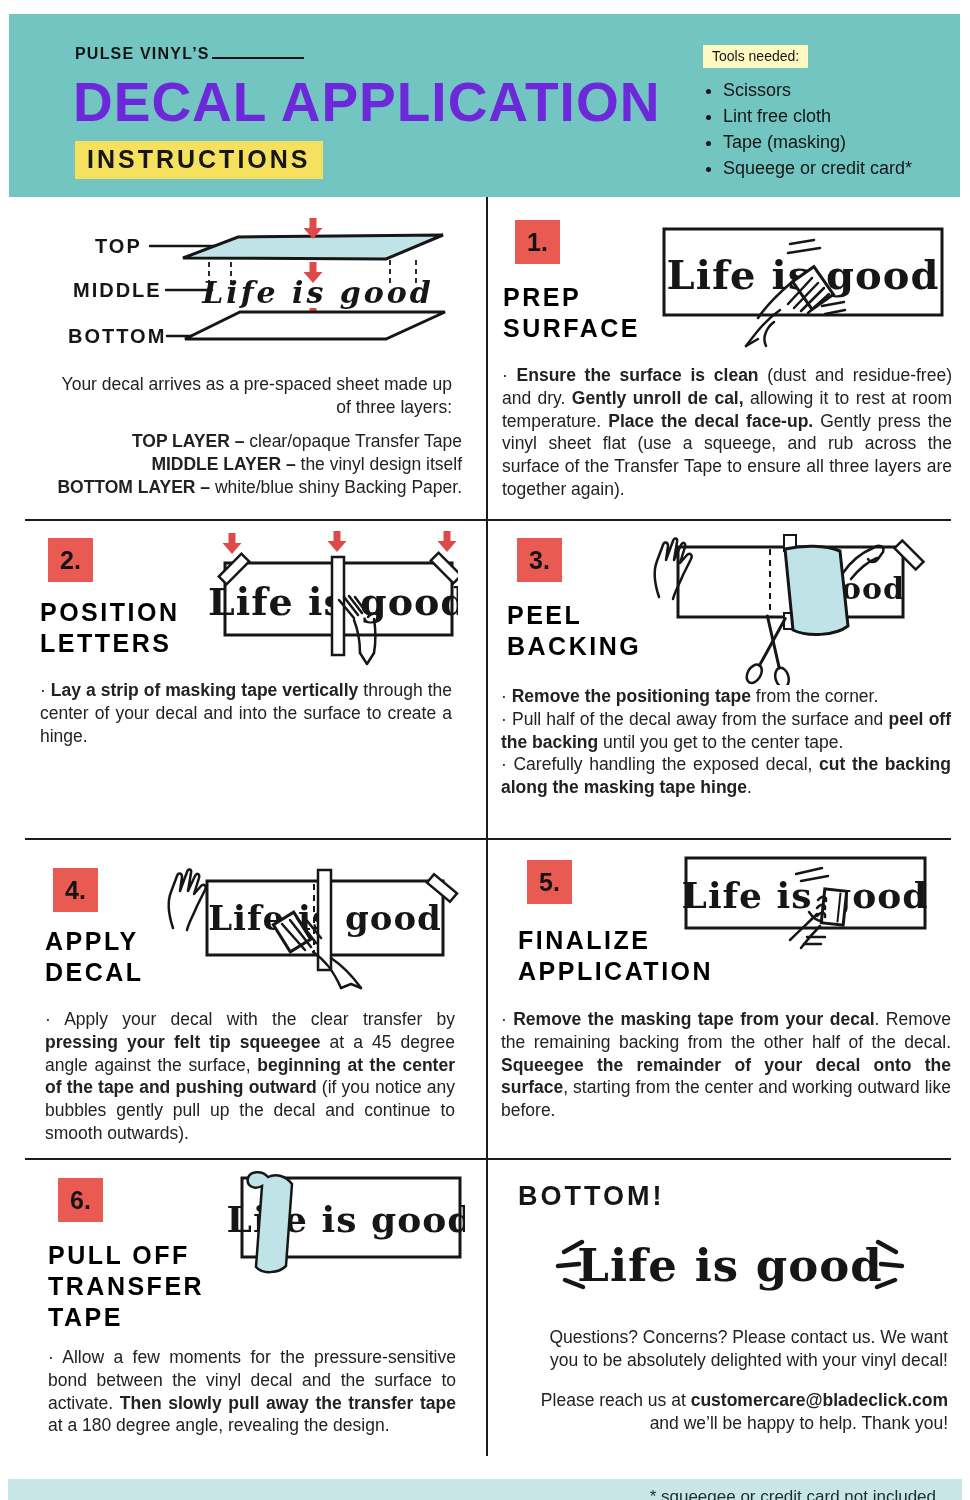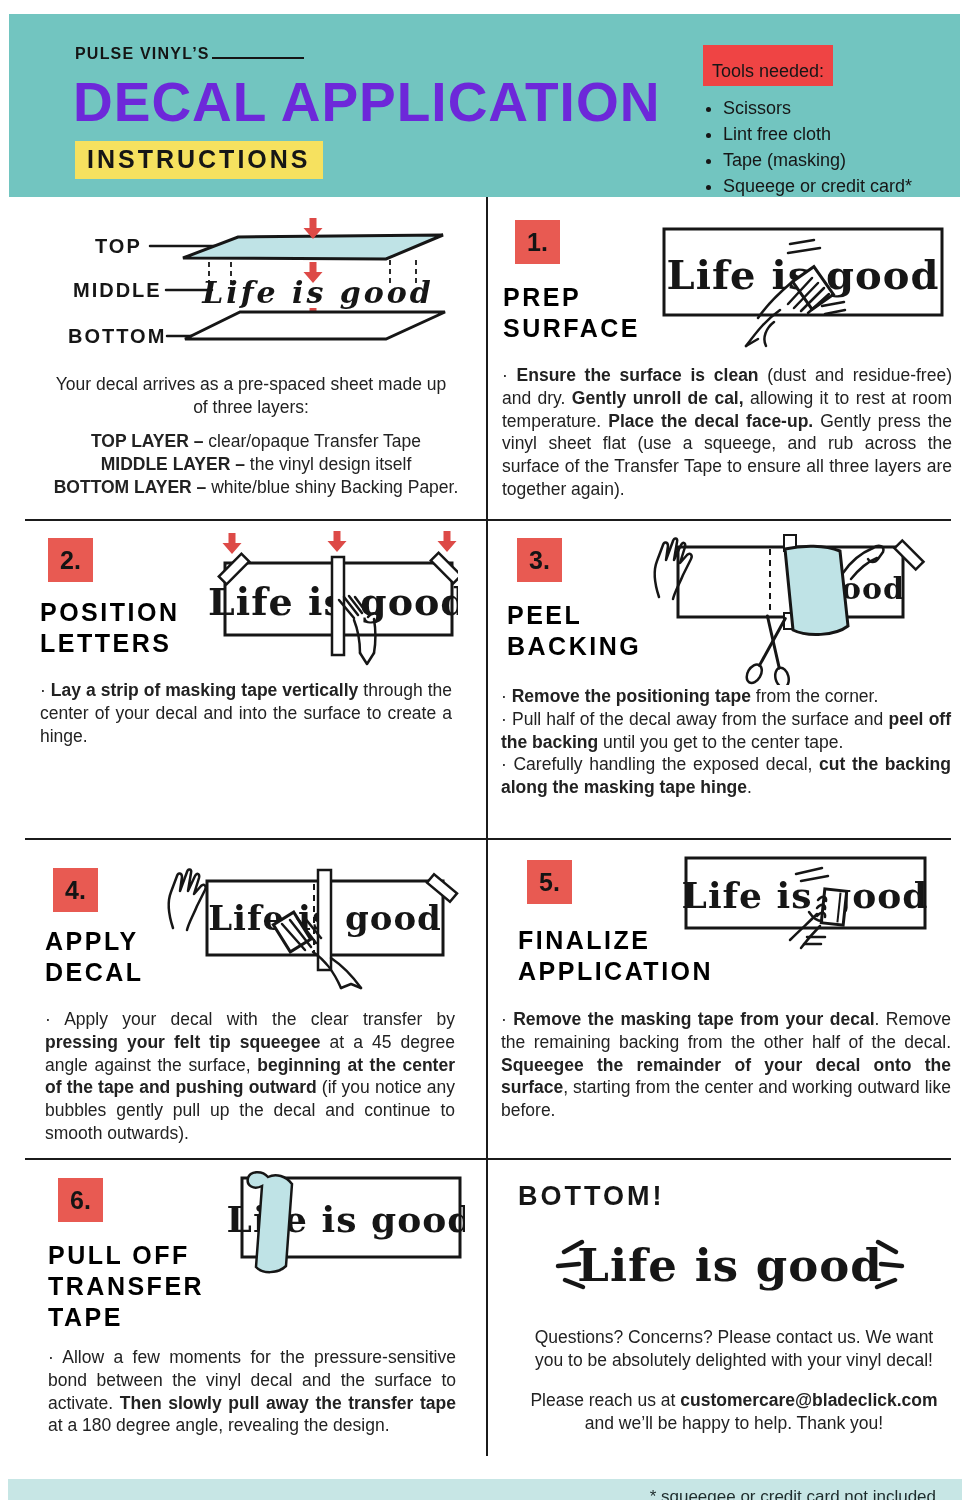--- a/index.html
+++ b/index.html
@@ -10,38 +10,38 @@
   .header{position:absolute;left:9px;top:14px;width:951px;height:183px;background:#72c5c0;}
   .brand{position:absolute;left:66px;top:31px;font-size:16px;font-weight:bold;
          letter-spacing:1.2px;color:#151515;}
   .brand-rule{display:inline-block;width:92px;border-bottom:2px solid #151515;
               vertical-align:baseline;margin-left:2px;}
   .big-title{position:absolute;left:64px;top:56px;font-size:55px;font-weight:bold;
              letter-spacing:1px;color:#6d28d9;white-space:nowrap;}
   .subtitle{position:absolute;left:66px;top:127px;background:#f6e15f;color:#161616;
             font-size:25px;font-weight:bold;letter-spacing:3px;padding:4px 12px 5px;}
   .tools{position:absolute;left:694px;top:31px;width:256px;}
-  .tools-label{display:inline-block;background:#ef4444;color:#161616;
-               font-size:18px;padding:16px 9px 4px;}
+  .tools-label{display:inline-block;background:#fef9c3;color:#161616;
+               font-size:14px;padding:3px 9px 4px;}
   .tools ul{margin:12px 0 0 0;padding-left:20px;font-size:18px;line-height:1.22;color:#161616;}
   .tools li{margin-bottom:4px;}
 
   
   .vline{position:absolute;left:486px;top:197px;width:2px;height:1259px;background:#1b1b1b;}
   .hline{position:absolute;left:25px;width:926px;height:2px;background:#1b1b1b;}
 
   
   .cell{position:absolute;}
   .badge{position:absolute;width:45px;height:44px;background:#e85a52;color:#141414;
          font-size:25px;font-weight:bold;display:flex;align-items:center;justify-content:center;}
   .step-title{position:absolute;font-weight:bold;font-size:25px;line-height:1.24;
               letter-spacing:2.5px;color:#000000;white-space:nowrap;}
   .copy{position:absolute;font-size:17.5px;line-height:1.3;color:#222;text-align:justify;}
   .copy p{margin:0;}
-  .copy.left{text-align:center;}
+  .copy.left{text-align:right;}
   .illus{position:absolute;}
 
   
   .ln{fill:none;stroke:#161616;stroke-width:2.5;stroke-linecap:round;stroke-linejoin:round;}
   .brandtxt{font-family:"DejaVu Serif",serif;font-weight:bold;fill:#161616;letter-spacing:1px;}
   .scripttxt{font-family:"DejaVu Serif",serif;font-style:italic;font-weight:bold;
              fill:#161616;letter-spacing:3px;}
   .diag-label{font-family:"Liberation Sans",sans-serif;font-weight:bold;font-size:20px;
               letter-spacing:2px;fill:#161616;}
 

